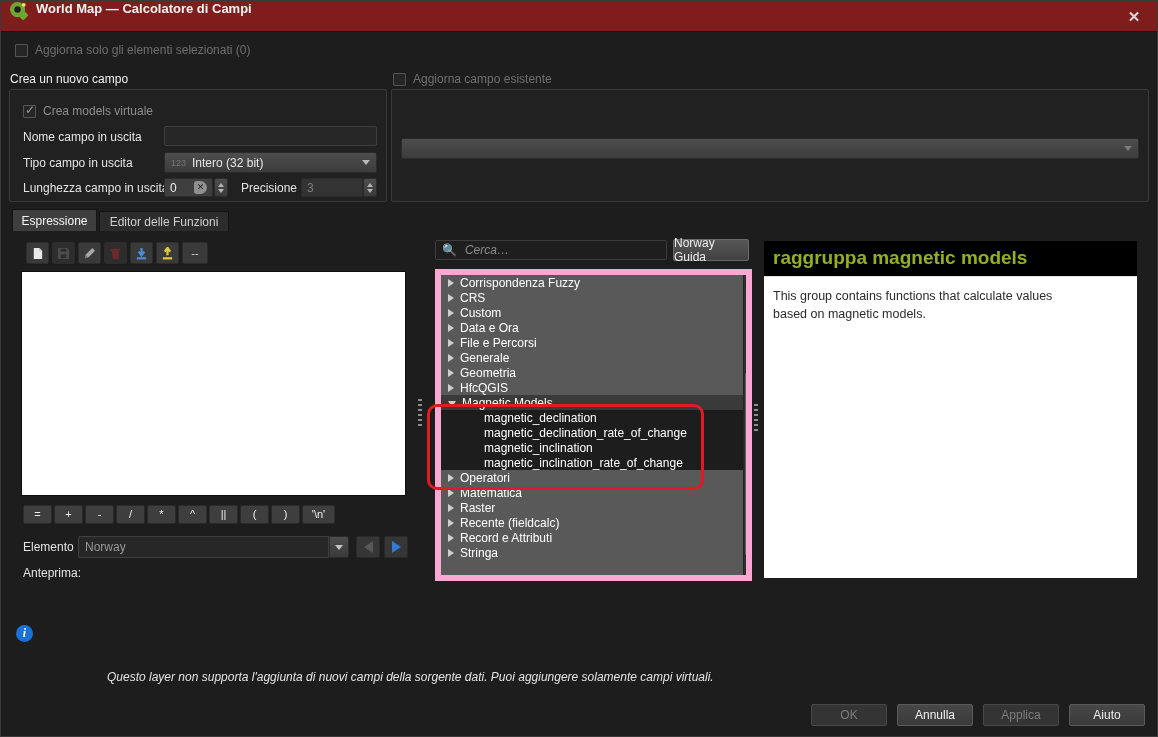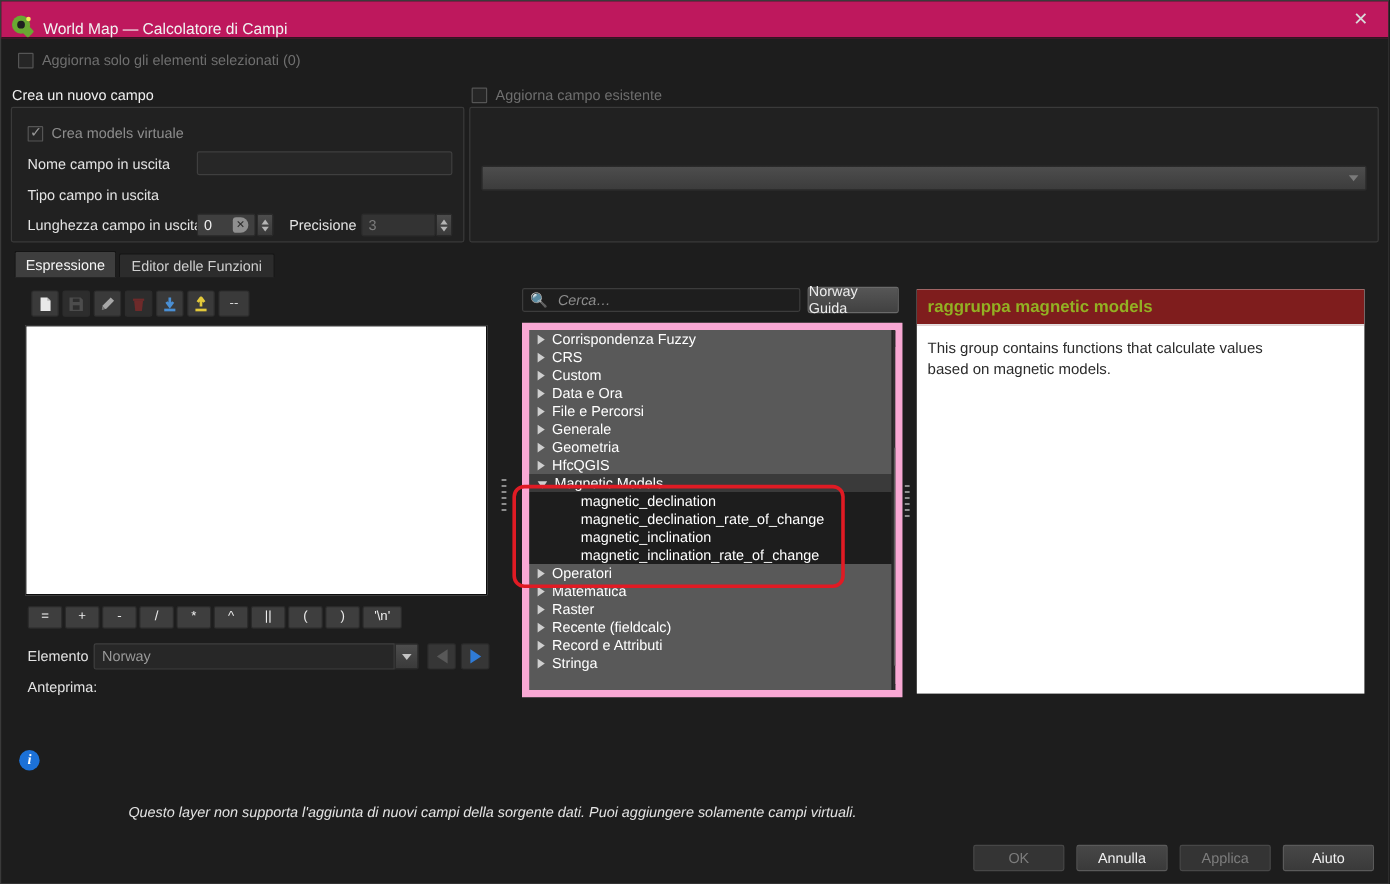--- a/index.html
+++ b/index.html
@@ -1,20 +1,20 @@
 <!DOCTYPE html>
 <html><head>
 <meta charset="utf-8">
 <style>
   html,body{margin:0;padding:0;background:#0d0d0d;}
   *{box-sizing:border-box;font-family:"Liberation Sans",sans-serif;}
   .dialog{position:relative;width:1158px;height:737px;background:#1d1d1d;border:1px solid #3a3a3a;overflow:hidden;color:#e8e8e8;}
 
   
-  .titlebar{position:absolute;left:0;top:0;width:100%;height:31px;background:#be185d;border-bottom:1px solid #141414;display:flex;align-items:flex-end;}
+  .titlebar{position:absolute;left:0;top:0;width:100%;height:31px;background:#7f1d1d;border-bottom:1px solid #141414;display:flex;align-items:flex-start;font-weight:bold;}
   .appicon{width:19px;height:19px;margin-left:8px;}
   .title{margin-left:8px;font-size:13px;color:#f2f2f2;}
   .closebtn{position:absolute;right:12px;top:5px;width:22px;height:22px;color:#d9d9d9;font-size:15px;text-align:center;line-height:22px;cursor:default;}
 
   
   .cb{width:13px;height:13px;border:1px solid #555;background:#262626;border-radius:1px;display:inline-block;position:relative;flex:none;}
   .cb.checked::after{content:"✓";position:absolute;left:1px;top:-3px;font-size:12px;color:#9a9a9a;}
   .cbrow{position:absolute;display:flex;align-items:center;gap:7px;font-size:12px;text-align:center;}
   .dimtext{color:#6f6f6f;}
 
@@ -76,21 +76,21 @@
   .sbtn .up{border-bottom:5px solid #a8a8a8;}
   .sbtn .dn{border-top:5px solid #a8a8a8;}
   .sthumb{position:absolute;left:1px;width:12px;background:#4f4f4f;border:1px solid #5f5f5f;border-radius:1px;}
 
   .annotation{position:absolute;border:3px solid #e01b24;border-radius:10px;pointer-events:none;}
 
   .splitter{position:absolute;width:4px;background:repeating-linear-gradient(#8c8c8c 0 2px,transparent 2px 5px);}
 
   
   .helppanel{position:absolute;background:#ffffff;overflow:hidden;}
-  .helptitle{background:#7f1d1d;padding:6px 9px 7px;font-size:14px;font-weight:bold;color:#93b023;border-bottom:1px solid #e0e0e0;}
+  .helptitle{background:#000000;padding:6px 9px 7px;font-size:19px;font-weight:bold;color:#93b023;border-bottom:1px solid #e0e0e0;}
   .helpbody{padding:10px 9px;font-size:12.5px;color:#2b2b2b;line-height:1.45;width:330px;}
 
   
   .infoicon{position:absolute;width:17px;height:17px;border-radius:50%;background:#1c71d8;color:#fff;font-size:12px;font-weight:bold;text-align:center;line-height:17px;font-family:"Liberation Serif",serif;font-style:italic;}
   .footmsg{position:absolute;font-size:12px;color:#e4e4e4;}
   .fbtn{position:absolute;width:76px;height:22px;background:linear-gradient(#474747,#3a3a3a);border:1px solid #5a5a5a;border-radius:2px;color:#f0f0f0;font-size:12px;display:flex;align-items:center;justify-content:center;}
   .fbtn.disabled{background:#343434;border-color:#474747;color:#7d7d7d;}
 </style>
 </head>
 <body>
@@ -118,20 +118,25 @@
 
   <div class="cbrow" style="left:22px;top:103px;">
     <span class="cb checked"></span>
     <span style="color:#8d8d8d;">Crea models virtuale</span>
   </div>
 
   <div class="flabel" style="left:22px;top:129px;">Nome campo in uscita</div>
   <input class="txtinput" style="left: 163px; top: 125px; width: 213px; height: 20px;" value="">
 
   <div class="flabel" style="left:22px;top:155px;">Tipo campo in uscita</div>
+  <div class="dropdown" style="left:163px;top:151px;width:213px;height:21px;">
+    <span class="dd-icon">123</span>
+    <span>Intero (32 bit)</span>
+    <span class="arrow"></span>
+  </div>
 
   <div class="flabel" style="left:22px;top:180px;">Lunghezza campo in uscita</div>
   <div class="spinval" style="left:163px;top:177px;width:49px;height:19px;">
     <span>0</span>
     <span class="clearicon">✕</span>
   </div>
   <div class="spinner" style="left:213px;top:177px;height:19px;">
       <i class="up"></i>
       <i class="dn"></i>
     </div>

